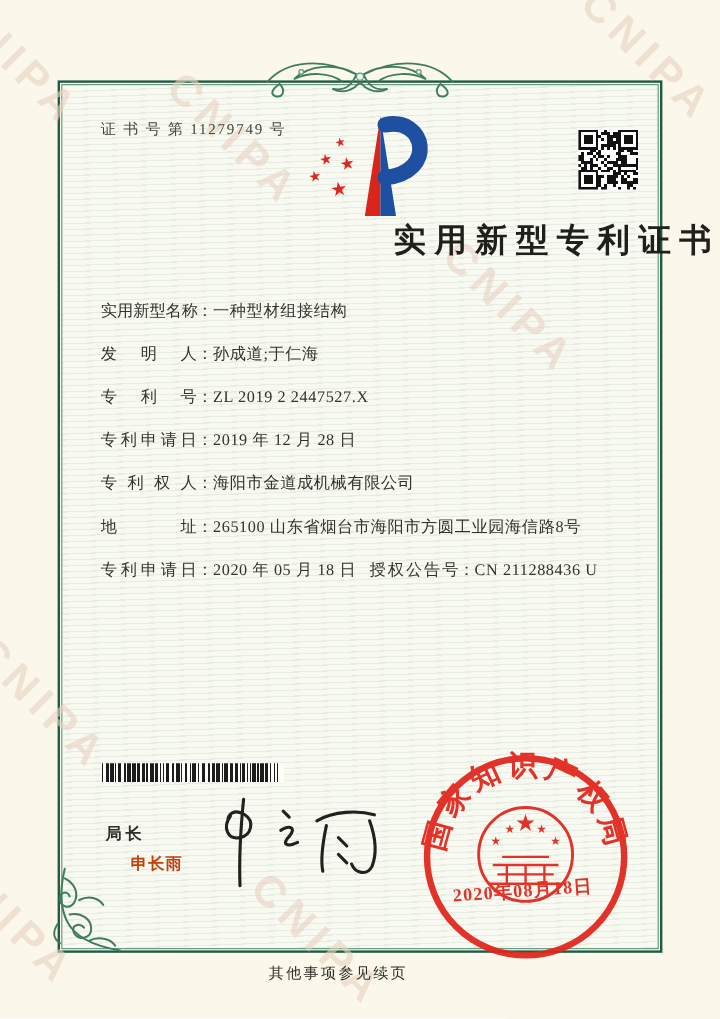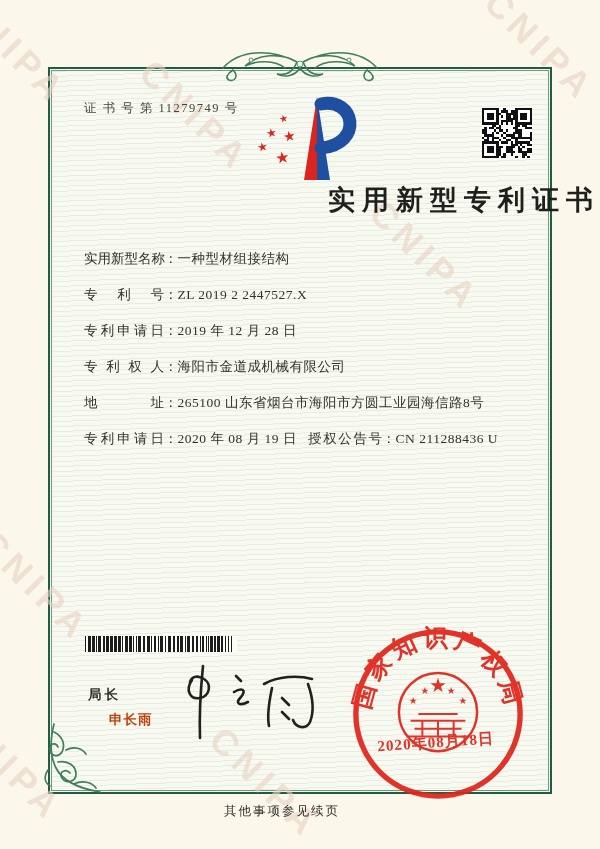--- a/index.html
+++ b/index.html
@@ -384,33 +384,36 @@
           </g>
         </svg></div>
 
     <div class="title">实用新型专利证书</div>
 
     <div class="fields">
       <div class="f-row">
         <span class="f-label">实用新型名称</span><span>：</span><span class="f-val">一种型材组接结构</span>
       </div>
       <div class="f-row">
+        <span class="f-label">发明人</span><span>：</span><span class="f-val">孙成道;于仁海</span>
+      </div>
+      <div class="f-row">
         <span class="f-label">专利号</span><span>：</span><span class="f-val">ZL 2019 2 2447527.X</span>
       </div>
       <div class="f-row">
         <span class="f-label">专利申请日</span><span>：</span><span class="f-val">2019 年 12 月 28 日</span>
       </div>
       <div class="f-row">
         <span class="f-label">专利权人</span><span>：</span><span class="f-val">海阳市金道成机械有限公司</span>
       </div>
       <div class="f-row">
         <span class="f-label">地址</span><span>：</span><span class="f-val">265100 山东省烟台市海阳市方圆工业园海信路8号</span>
       </div>
       <div class="f-row">
-        <span class="f-label">专利申请日</span><span>：</span><span class="f-val">2020 年 08 月 19 日</span>
+        <span class="f-label">专利申请日</span><span>：</span><span class="f-val">2020 年 05 月 18 日</span>
         <span class="f-second">
           <span class="f-label2">授权公告号</span><span>：</span><span class="f-val">CN 211288436 U</span>
         </span>
       </div>
     </div>
 
 
     <div class="barcode"><svg viewBox="0 0 152 16" width="152" height="16" shape-rendering="crispEdges">
           <rect width="152" height="16" fill="#fdfdfa"></rect>
           <g fill="#1c1c1c">

